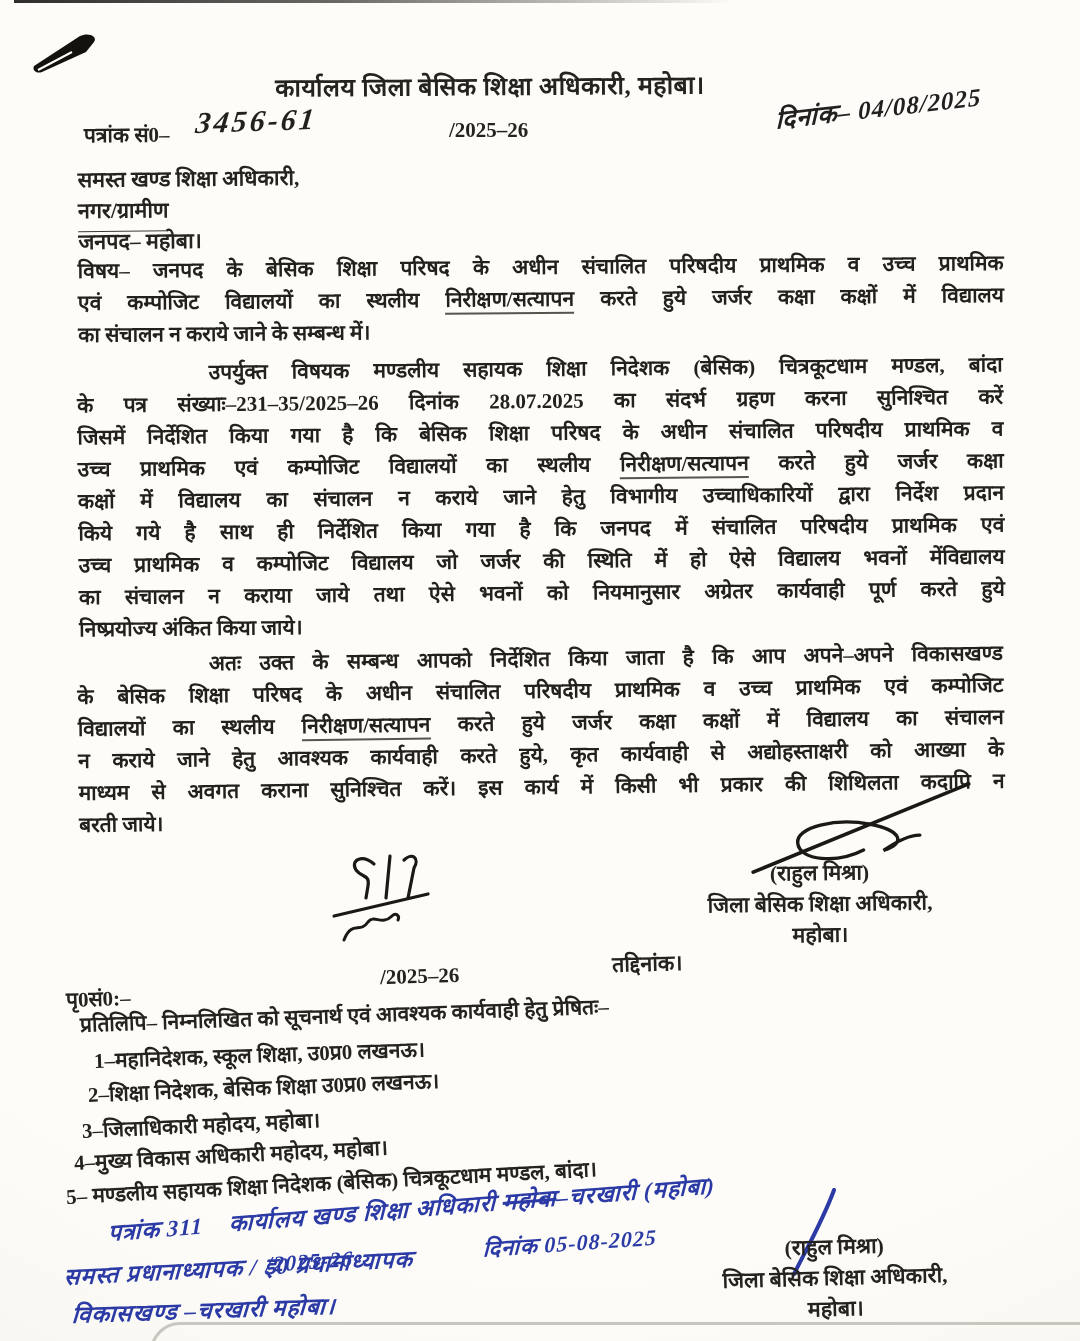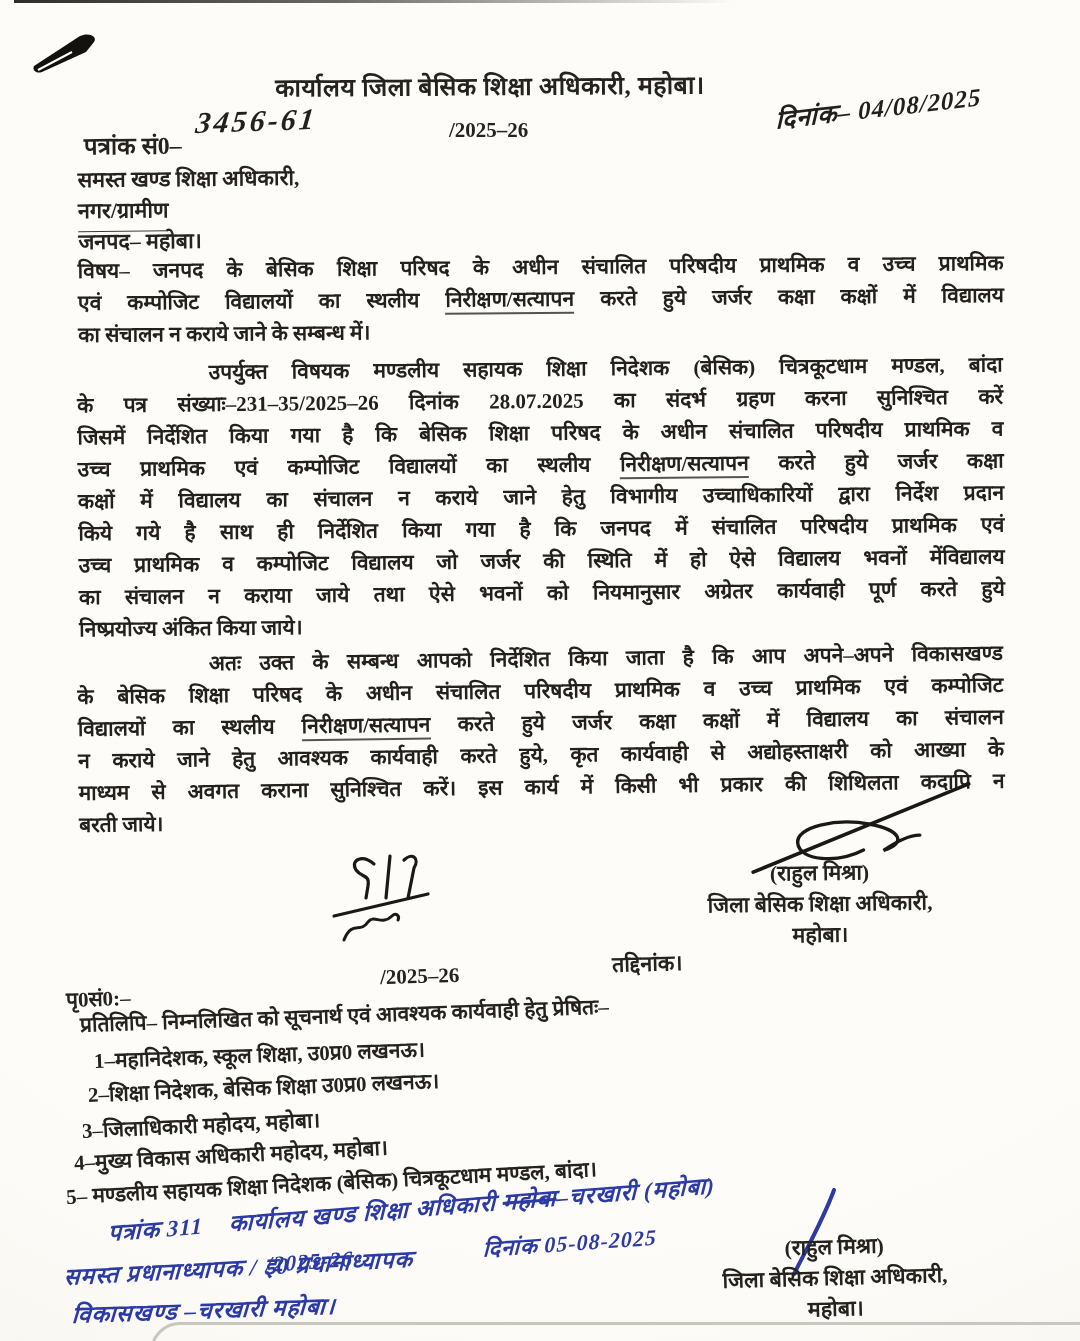--- a/index.html
+++ b/index.html
@@ -14,21 +14,21 @@
     background:linear-gradient(90deg,#2f2e2c,#6a6966 45%,#b9b7b1 75%,transparent);}
   .scan-left{position:absolute;left:7px;top:0;width:2px;height:100%;
     background:linear-gradient(#6f6e6a,#a8a6a0 25%,#93918c 60%,#88868) ;opacity:.65;}
   .scan-bottom{position:absolute;left:150px;top:1322px;width:980px;height:70px;
     border:3px solid #c9c6bf;border-radius:30px;background:transparent;}
   .ink-blob{position:absolute;left:28px;top:26px;}
   
   .printed{font-weight:700;color:#26231f;}
   .title{position:absolute;left:80px;right:180px;top:68px;text-align:center;
     font-size:25px;letter-spacing:.5px;transform:rotate(-.4deg);}
-  .row-letterno{position:absolute;left:84px;top:128px;font-size:24px;transform:rotate(-.6deg);}
+  .row-letterno{position:absolute;left:84px;top:120px;font-size:21px;transform:rotate(-.6deg);}
   .letterno-val{position:absolute;left:196px;top:104px;font-size:30px;letter-spacing:3px;
     font-style:italic;transform:skewX(-8deg) rotate(-2deg);font-weight:600;}
   .letterno-session{position:absolute;left:449px;top:118px;font-size:21px;}
   .hand-date{position:absolute;left:775px;top:90px;font-size:25px;font-style:italic;
     letter-spacing:1px;transform:rotate(-6.5deg) skewX(-6deg);font-weight:600;color:#21201e;white-space:nowrap;}
   .recipient{position:absolute;left:78px;top:164px;font-size:21.5px;transform:rotate(-.6deg);}
   .recipient div{height:31px;line-height:30px;}
   .u-light{border-bottom:1.5px solid #3c3a36;padding-bottom:8px;}
   .block{position:absolute;left:78px;width:926px;}
   .pline{height:32px;line-height:30.5px;font-size:21px;font-weight:700;

